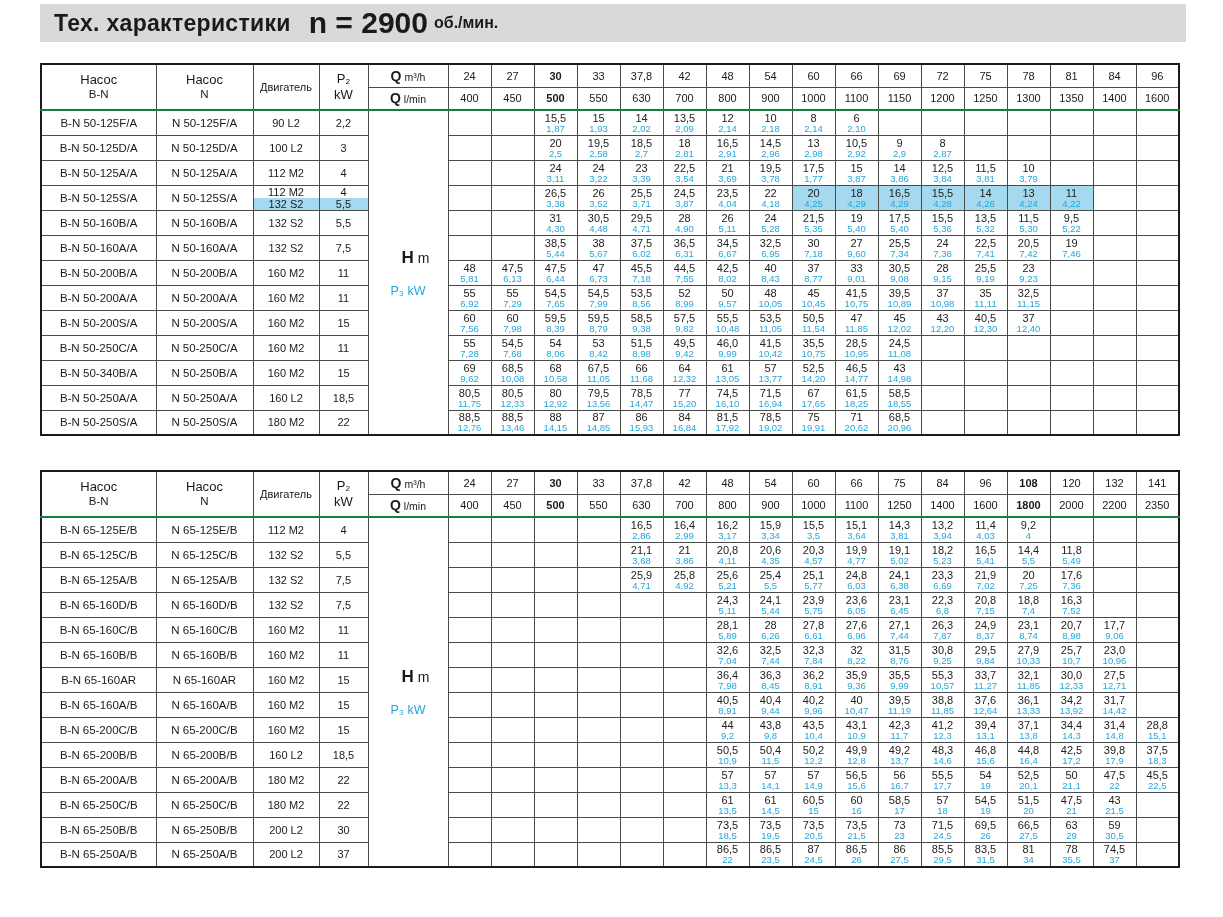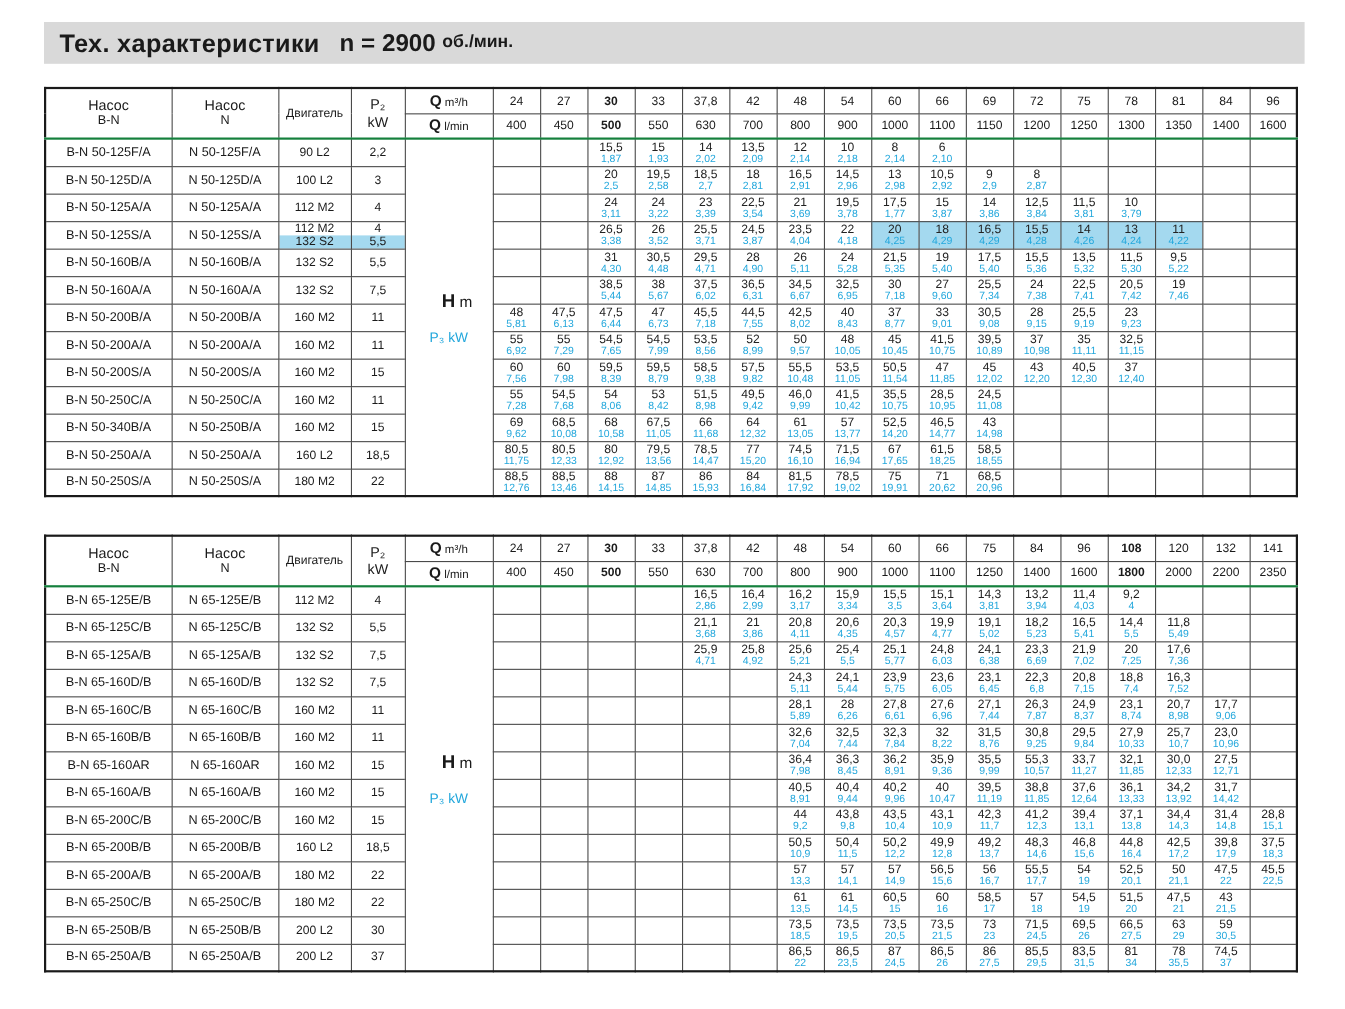--- a/index.html
+++ b/index.html
@@ -1,20 +1,20 @@
 <!DOCTYPE html>
 <html style="--accent: #22a7dc; --hl: #a4d9ef; --title-bg: #d9d9d9;"><head>
 <meta charset="utf-8">
 <style>
   html,body{margin:0;padding:0;background:#fff;}
   body{width:1223px;height:917px;font-family:"Liberation Sans","DejaVu Sans",sans-serif;color:#1a1a1a;overflow:hidden;}
   .page{padding-left:40px;}
-  .title-bar{margin-top:20px;width:1146px;height:38px;background:var(--title-bg,#d9d9d9);display:flex;align-items:center;padding-left:14px;box-sizing:border-box;}
+  .title-bar{margin-top:4px;width:1146px;height:38px;background:var(--title-bg,#d9d9d9);display:flex;align-items:center;padding-left:14px;box-sizing:border-box;}
   .title-main{font-weight:bold;font-size:23px;letter-spacing:.3px;}
-  .title-n{font-weight:bold;font-size:22px;margin-left:18px;}
+  .title-n{font-weight:bold;font-size:30px;margin-left:18px;}
   .title-units{font-size:16px;font-weight:bold;margin-left:6px;}
   table.spec-table{border-collapse:collapse;table-layout:fixed;border:2px solid #1a1a1a;}
   #table-50 table{margin-top:21px;}
   #table-65 table{margin-top:34px;}
   .spec-table th,.spec-table td{border:1px solid #4a4a4a;padding:0;text-align:center;vertical-align:middle;box-sizing:border-box;}
   .spec-table thead{border-bottom:2px solid #15803d;margin-left:24px;}
   .spec-table thead tr{height:23px;}
   .spec-table tbody tr{height:25px;}
   .col-bn{width:115px;} .col-n{width:97px;} .col-motor{width:66px;} .col-p2{width:49px;} .col-q{width:80px;} .col-d{width:43px;}
   th{font-weight:normal;}

